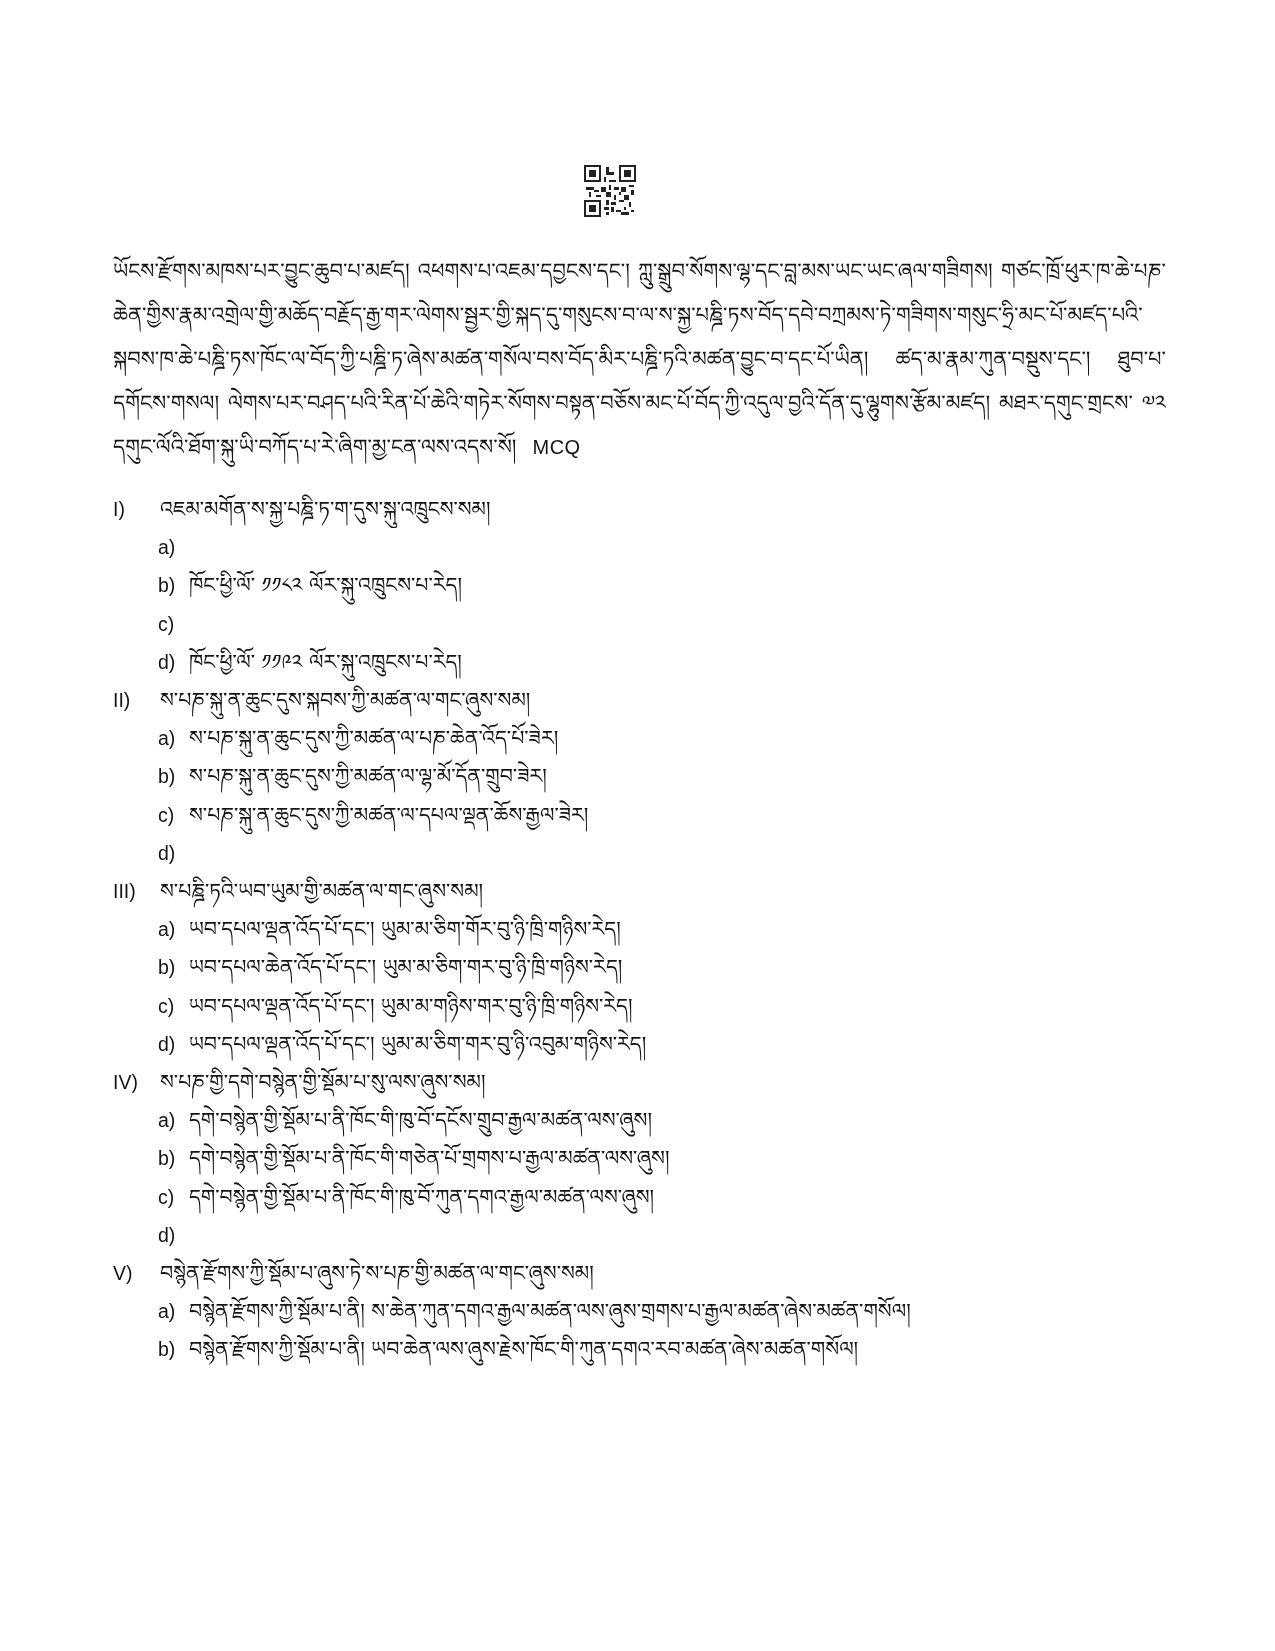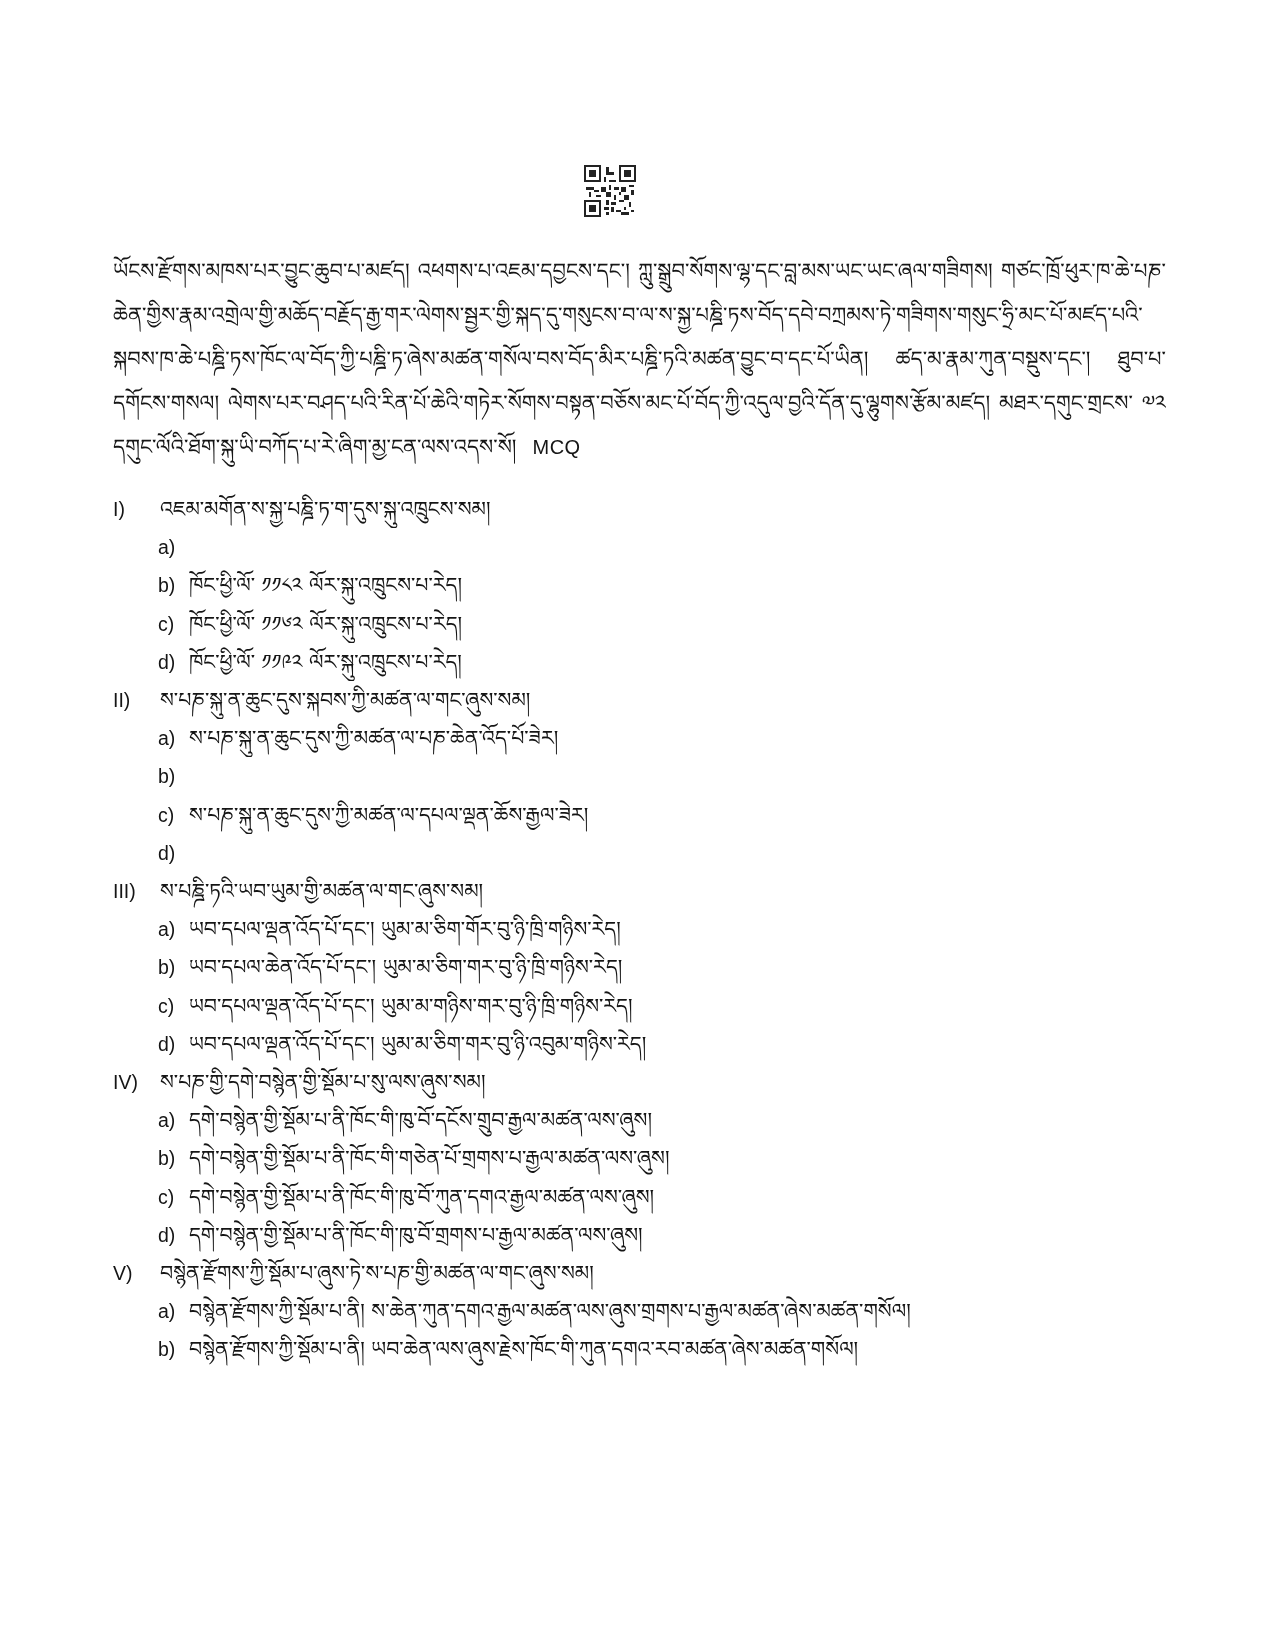--- a/index.html
+++ b/index.html
@@ -164,39 +164,39 @@
         </div>
         <div class="opt-row">
           <span class="opt-letter">a)</span>
         </div>
         <div class="opt-row">
           <span class="opt-letter">b)</span>
           <span class="opt-text tib">ཁོང་ཕྱི་ལོ་ ༡༡༨༢ ལོར་སྐུ་འཁྲུངས་པ་རེད།</span>
         </div>
         <div class="opt-row">
           <span class="opt-letter">c)</span>
-          <span class="opt-text tib">ཁོང་ཕྱི་ལོ་ ༡༡༦༢ ལོར་སྐུ་འཁྲུངས་པ་རེད།</span>
         </div>
         <div class="opt-row">
           <span class="opt-letter">d)</span>
           <span class="opt-text tib">ཁོང་ཕྱི་ལོ་ ༡༡༩༢ ལོར་སྐུ་འཁྲུངས་པ་རེད།</span>
         </div>
       </div>
 
       <div>
         <div class="q-line">
           <span class="q-num">II)</span>
           <span class="q-text tib">ས་པཎ་སྐུ་ན་ཆུང་དུས་སྐབས་ཀྱི་མཚན་ལ་གང་ཞུས་སམ།</span>
         </div>
         <div class="opt-row">
           <span class="opt-letter">a)</span>
           <span class="opt-text tib">ས་པཎ་སྐུ་ན་ཆུང་དུས་ཀྱི་མཚན་ལ་པཎ་ཆེན་འོད་པོ་ཟེར།</span>
         </div>
         <div class="opt-row">
           <span class="opt-letter">b)</span>
+          <span class="opt-text tib">ས་པཎ་སྐུ་ན་ཆུང་དུས་ཀྱི་མཚན་ལ་ལྷ་མོ་དོན་གྲུབ་ཟེར།</span>
         </div>
         <div class="opt-row">
           <span class="opt-letter">c)</span>
           <span class="opt-text tib">ས་པཎ་སྐུ་ན་ཆུང་དུས་ཀྱི་མཚན་ལ་དཔལ་ལྡན་ཆོས་རྒྱལ་ཟེར།</span>
         </div>
         <div class="opt-row">
           <span class="opt-letter">d)</span>
         </div>
       </div>
 
@@ -235,21 +235,20 @@
         <div class="opt-row">
           <span class="opt-letter">b)</span>
           <span class="opt-text tib">དགེ་བསྙེན་གྱི་སྡོམ་པ་ནི་ཁོང་གི་གཅེན་པོ་གྲགས་པ་རྒྱལ་མཚན་ལས་ཞུས།</span>
         </div>
         <div class="opt-row">
           <span class="opt-letter">c)</span>
           <span class="opt-text tib">དགེ་བསྙེན་གྱི་སྡོམ་པ་ནི་ཁོང་གི་ཁུ་བོ་ཀུན་དགའ་རྒྱལ་མཚན་ལས་ཞུས།</span>
         </div>
         <div class="opt-row">
           <span class="opt-letter">d)</span>
-          <span class="opt-text tib">དགེ་བསྙེན་གྱི་སྡོམ་པ་ནི་ཁོང་གི་ཁུ་བོ་གྲགས་པ་རྒྱལ་མཚན་ལས་ཞུས།</span>
         </div>
       </div>
 
       <div>
         <div class="q-line">
           <span class="q-num">V)</span>
           <span class="q-text tib">བསྙེན་རྫོགས་ཀྱི་སྡོམ་པ་ཞུས་ཏེ་ས་པཎ་གྱི་མཚན་ལ་གང་ཞུས་སམ།</span>
         </div>
         <div class="opt-row">
           <span class="opt-letter">a)</span>

